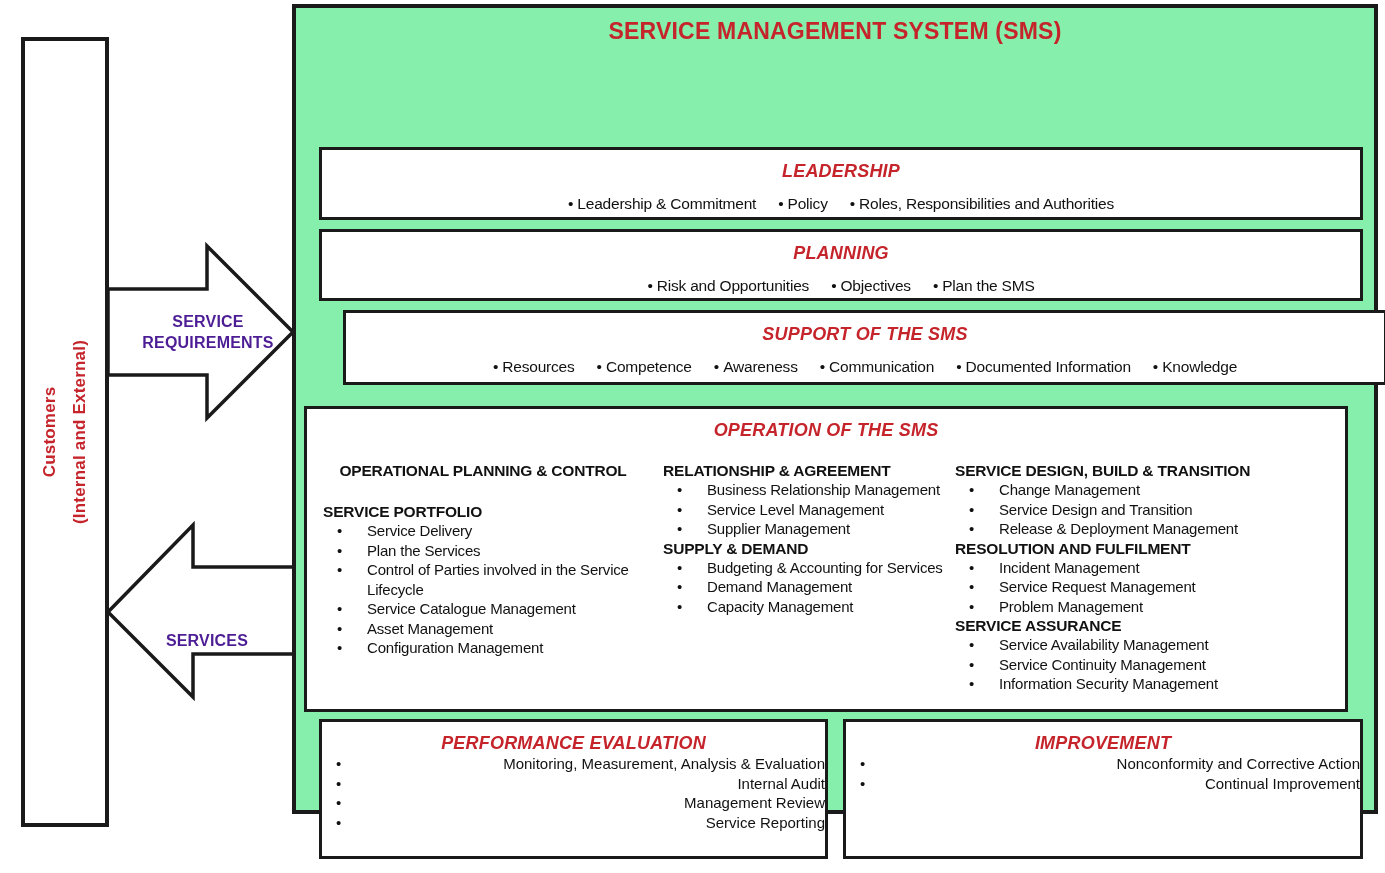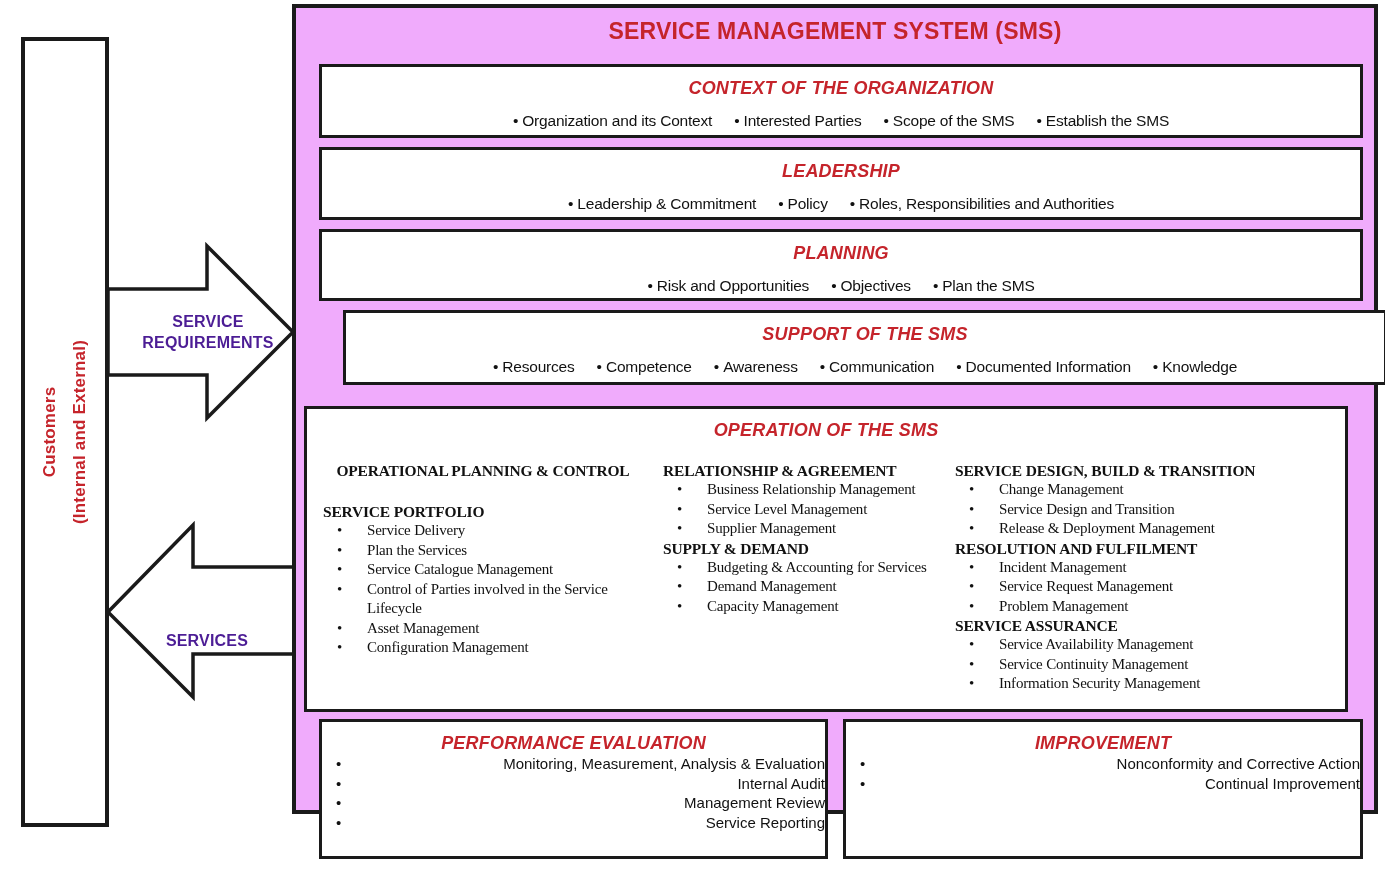--- a/index.html
+++ b/index.html
@@ -26,21 +26,21 @@
   .arrow-label {
     position:absolute; text-align:center; font-weight:bold; color:#4c1d95;
     font-size:16px; line-height:21px; letter-spacing:0.2px;
   }
   .label-service-req { left:118px; top:311px; width:180px; }
   .label-services    { left:127px; top:602px; width:160px;margin-top:28px; }
 
   
   .main-box {
     position:absolute; left:292px; top:4px; width:1086px; height:810px;
-    border:4px solid #1a1a1a; box-sizing:border-box; background:#f0abfc;
+    border:4px solid #1a1a1a; box-sizing:border-box; background:#86efac;
   }
   .main-title {
     padding-top:10px; text-align:center; color:var(--red);
     font-weight:bold; font-size:23px; letter-spacing:0.2px;
   }
 
   
   .section {
     position:absolute; border:3px solid #1a1a1a; box-sizing:border-box;
     background:#fff;
@@ -57,21 +57,21 @@
 
   .box-context     { left:23px;  top:56px;  width:1044px; height:74px; }
   .box-leadership  { left:23px;  top:139px; width:1044px; height:73px; }
   .box-planning    { left:23px;  top:221px; width:1044px; height:72px; }
   .box-support     { left:23px;  top:302px; width:1044px; height:75px;margin-left:24px; }
   .box-operation   { left:8px;  top:398px; width:1044px; height:306px; }
   .box-performance { left:23px;  top:711px; width:509px;  height:140px; }
   .box-improvement { left:547px; top:711px; width:520px;  height:140px; }
 
   
-  .op-cols { display:flex; padding:20px 10px 0 16px;font-family:Liberation Serif, serif; }
+  .op-cols { display:flex; padding:20px 10px 0 16px; }
   .op-col  { letter-spacing:-0.2px; }
   .op-col-1 { width:340px; }
   .op-col-2 { width:292px; }
   .op-col-3 { flex:1; }
   .op-heading {
     font-weight:bold; font-size:15.5px; line-height:19px; color:#111;
   }
   .op-heading.centered { text-align:center; padding:0 30px 0 10px; }
   .op-gap { height:22px; }
   ul.blist { list-style:none; margin:0; padding:0; }
@@ -106,30 +106,20 @@
     <div>SERVICE</div>
     <div>REQUIREMENTS</div>
   </div>
   <div class="arrow-label label-services">
     <div>SERVICES</div>
   </div>
 
   <div class="main-box">
     <div class="main-title">SERVICE MANAGEMENT SYSTEM (SMS)</div>
 
-    <div class="section box-context">
-      <div class="sec-title">CONTEXT OF THE ORGANIZATION</div>
-      <div class="items-row">
-
-      <span class="inline-item">Organization and its Context</span>
-          <span class="inline-item">Interested Parties</span>
-          <span class="inline-item">Scope of the SMS</span>
-          <span class="inline-item">Establish the SMS</span>
-        </div>
-    </div>
 
     <div class="section box-leadership">
       <div class="sec-title">LEADERSHIP</div>
       <div class="items-row">
 
       <span class="inline-item">Leadership &amp; Commitment</span>
           <span class="inline-item">Policy</span>
           <span class="inline-item">Roles, Responsibilities and Authorities</span>
         </div>
     </div>
@@ -162,22 +152,22 @@
       <div class="op-cols">
 
         <div class="op-col op-col-1">
           <div class="op-heading centered">OPERATIONAL PLANNING &amp; CONTROL</div>
           <div class="op-gap"></div>
           <div class="op-heading">SERVICE PORTFOLIO</div>
           <ul class="blist">
 
           <li>Service Delivery</li>
               <li>Plan the Services</li>
+              <li>Control of Parties involved in the Service Lifecycle</li>
               <li>Service Catalogue Management</li>
-              <li>Control of Parties involved in the Service Lifecycle</li>
               <li>Asset Management</li>
               <li>Configuration Management</li>
             </ul>
         </div>
 
         <div class="op-col op-col-2">
           <div class="op-heading">RELATIONSHIP &amp; AGREEMENT</div>
           <ul class="blist">
 
           <li>Business Relationship Management</li>

